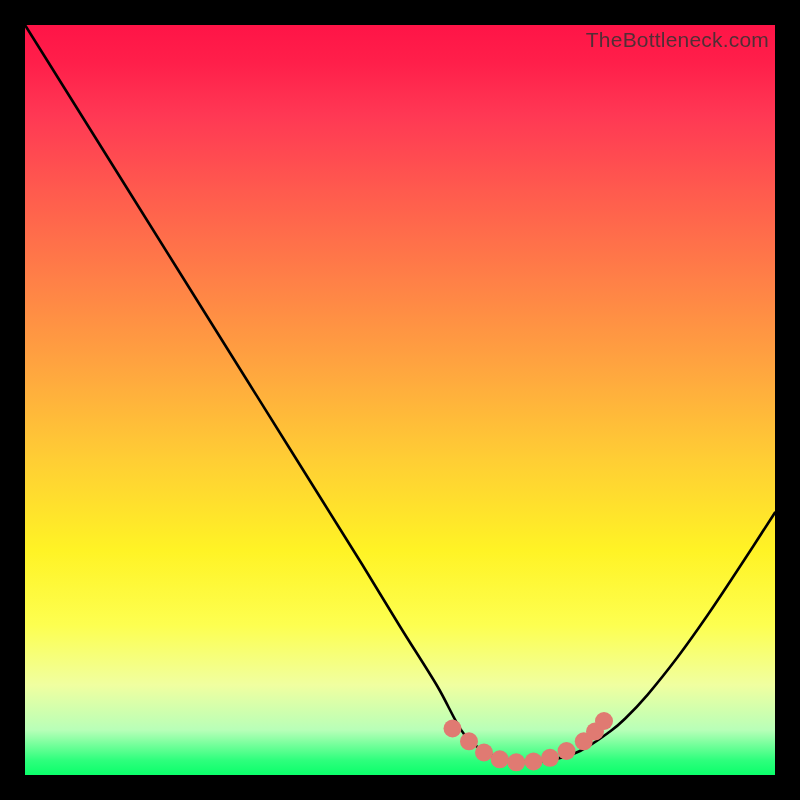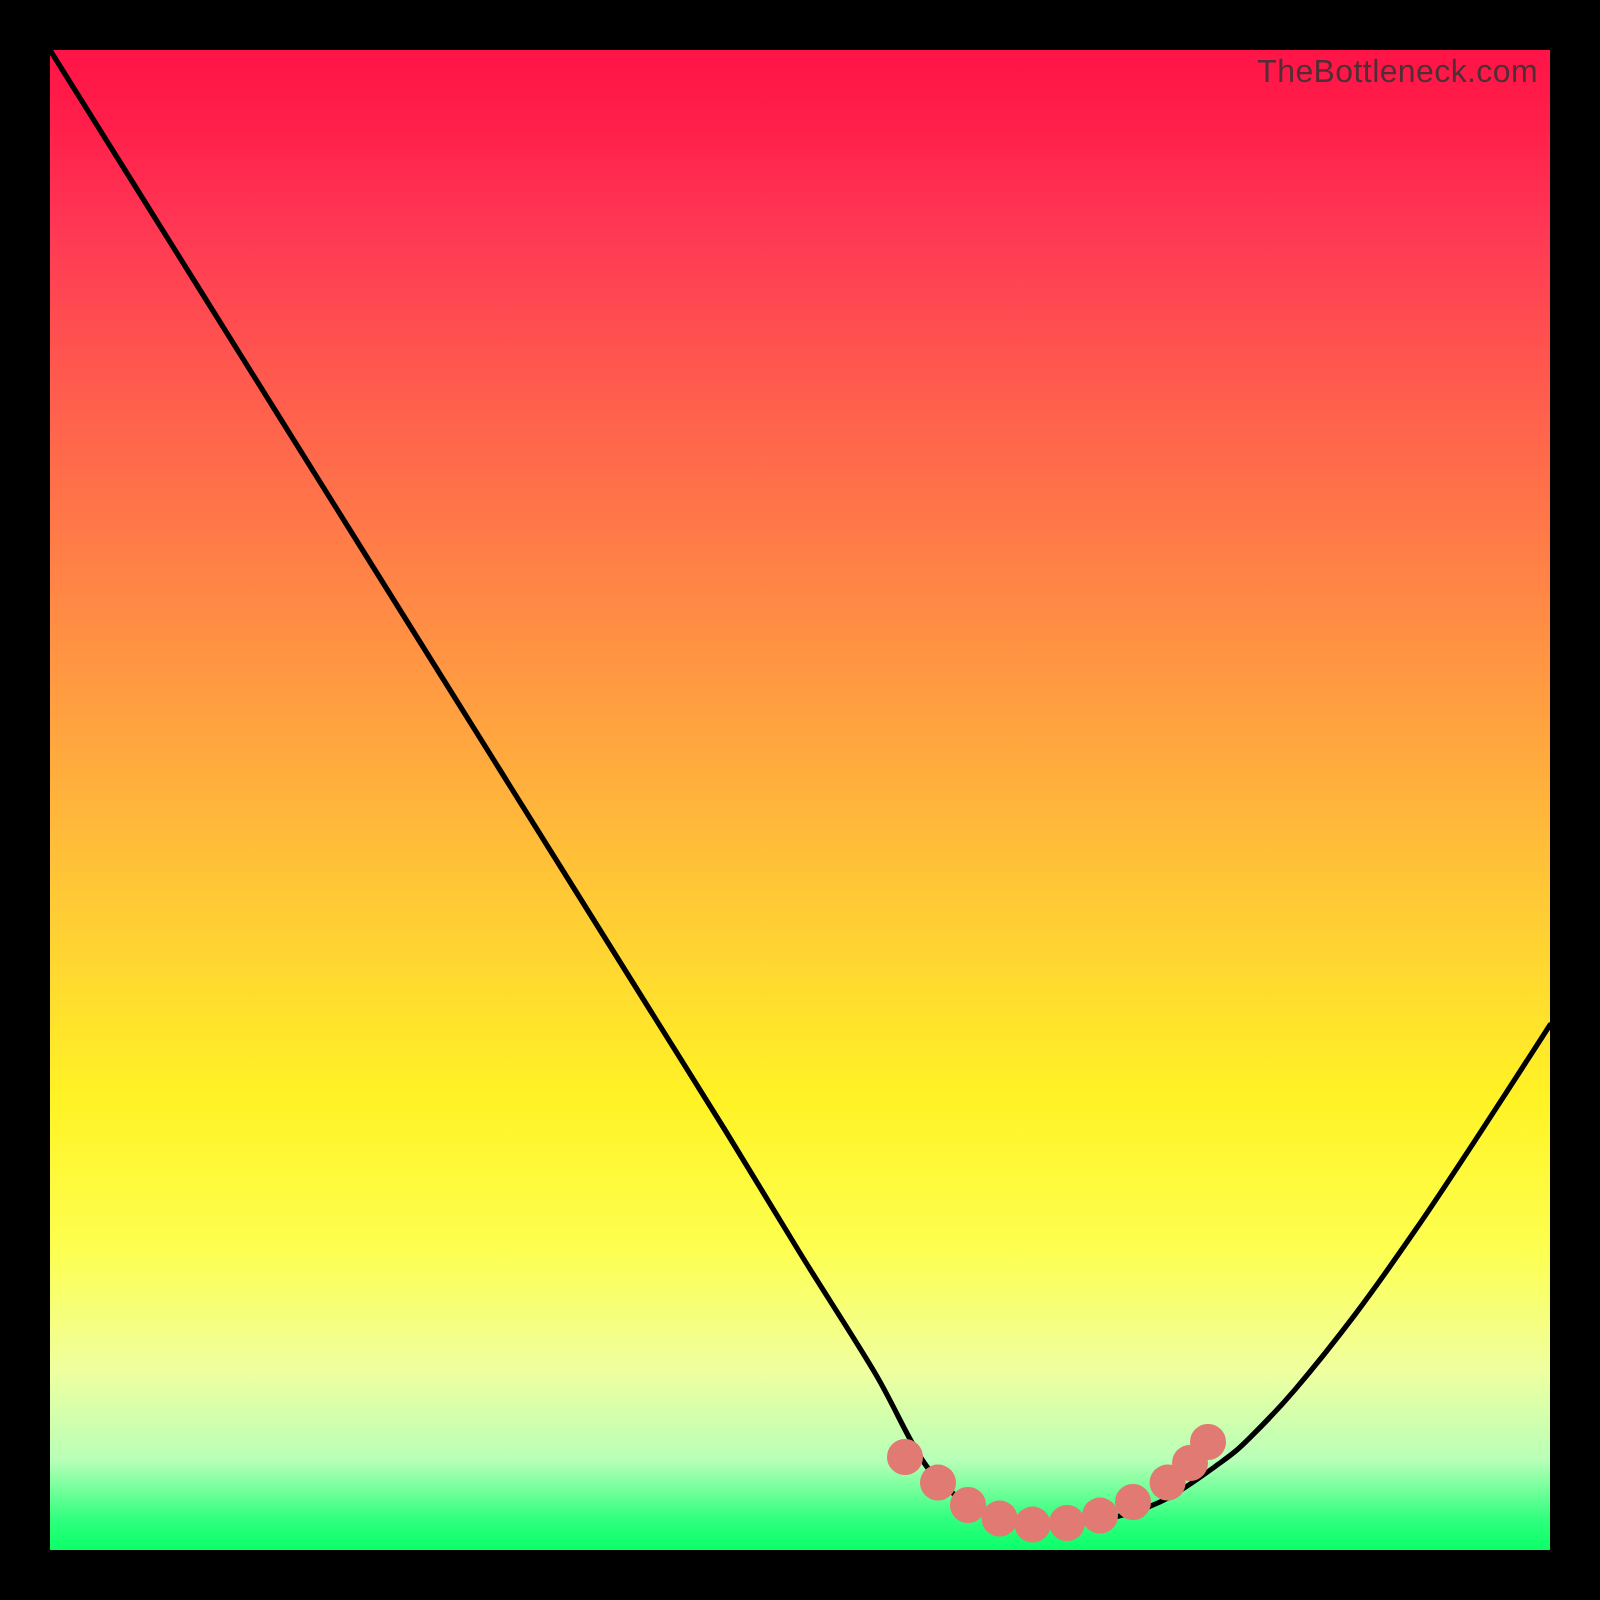--- a/index.html
+++ b/index.html
@@ -31,21 +31,21 @@
       #b8ffb8 94%,
       #2fff7d 98%,
       #0aff6a 100%
     );
   }
   .watermark {
     position: absolute;
     top: 3px;
     right: 6px;
     color: #333;
-    font-size: 16px;
+    font-size: 21px;
     font-weight: normal;
     opacity: 0.85;
     letter-spacing: 0.2px;
   }
   svg.curve {
     position: absolute;
     left: 0;
     top: 0;
     width: 750px;
     height: 750px;

